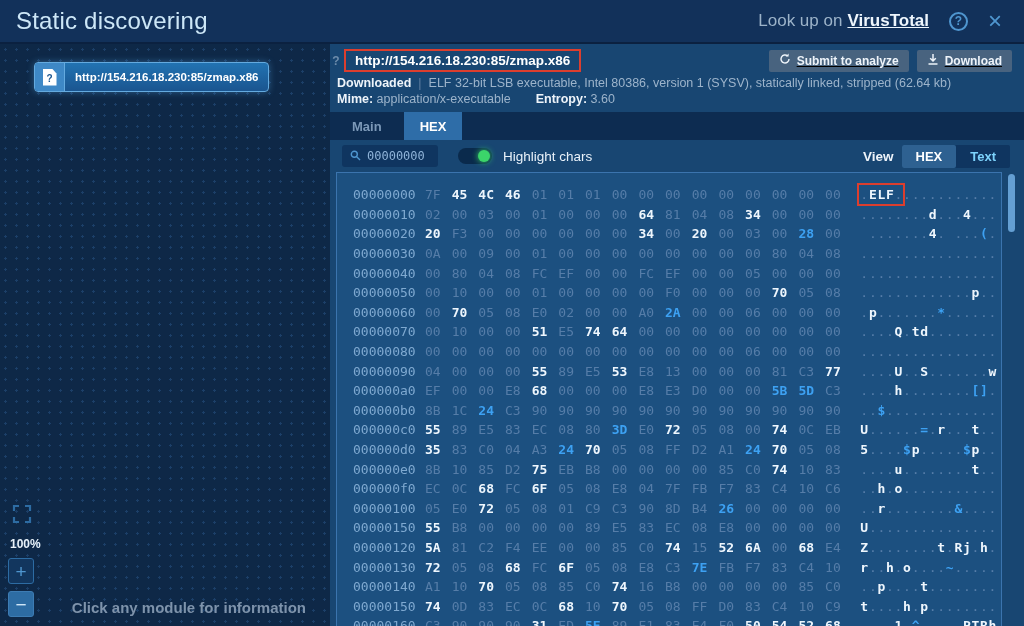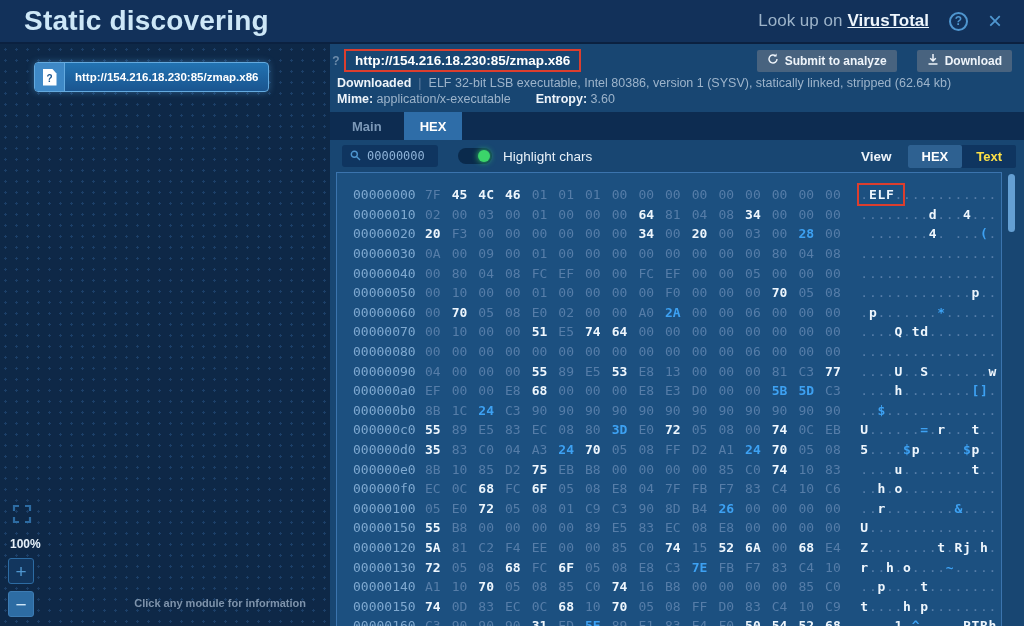--- a/index.html
+++ b/index.html
@@ -2,21 +2,21 @@
 <html><head>
 <meta charset="utf-8">
 <style>
   * { box-sizing: border-box; }
   body { margin:0; background:#0b1f3a; font-family:"Liberation Sans", sans-serif; }
   .app { position:relative; width:1024px; height:626px; overflow:hidden; background:#184672; }
 
   
   .header { position:absolute; top:0; left:0; width:1024px; height:44px; background:#12315a;
             border-bottom:2px solid #0b2140; display:flex; align-items:center; }
-  .title { color:#cde7f7; font-size:28px; font-weight:bold; padding-left:24px; letter-spacing:.2px; }
+  .title { color:#cde7f7; font-size:24px; font-weight:normal; padding-left:16px; letter-spacing:.2px; }
   .header-right { margin-left:auto; display:flex; align-items:center; gap:20px; padding-right:22px; }
   .lookup { font-size:17px; }
   .lookup-prefix { color:#9cb3c9; margin-right:5px; }
   .lookup-link { color:#eef6fd; font-weight:bold; text-decoration:underline; cursor:pointer; }
   .help-icon { width:19px; height:19px; border:2px solid #4f96cf; border-radius:50%; color:#4f96cf;
                font-size:12px; font-weight:bold; display:flex; align-items:center; justify-content:center; cursor:pointer; }
   .close-icon { color:#4f96cf; font-size:24px; line-height:18px; cursor:pointer; }
 
   
   .sidebar { position:absolute; top:44px; left:0; width:330px; height:582px;
@@ -32,29 +32,29 @@
          display:flex; align-items:center; justify-content:center; }
   .doc-q { color:#1a5590; font-size:10px; font-weight:bold; margin-top:3px; }
   .node-label { color:#ffffff; font-weight:bold; font-size:11.5px; display:flex; align-items:center; padding:0 10px; }
 
   .fs-icon { position:absolute; left:12px; top:460px; cursor:pointer; }
   .zoom-level { position:absolute; left:10px; top:493px; color:#e8f2fa; font-weight:bold; font-size:12px; }
   .zoom-btn { position:absolute; left:8px; width:26px; height:26px; border-radius:3px; cursor:pointer;
               display:flex; align-items:center; justify-content:center; font-size:19px; line-height:19px; }
   .zoom-in  { top:514px; background:#12365e; border:1px solid #2d6ca3; color:#4f96cf; }
   .zoom-out { top:547px; background:#2d6ca3; border:1px solid #3d7cb3; color:#cfe6f7; }
-  .sidebar-hint { position:absolute; right:24px; bottom:17px; color:#7e93ab; font-weight:bold; font-size:11px; }
+  .sidebar-hint { position:absolute; right:24px; bottom:10px; color:#7e93ab; font-weight:bold; font-size:15px; }
 
   
   .content { position:absolute; left:330px; top:44px; width:694px; height:582px; background:#184672; }
 
   .url-row { position:absolute; top:5px; left:0; width:682px; display:flex; align-items:center; }
   .url-q { color:#6d8cab; font-size:12px; font-weight:bold; width:12px; text-align:center; }
   .url-box { border:2px solid #dc3e2e; padding:2px 9px; margin-left:2px; color:#ffffff; font-weight:bold; font-size:13.5px; }
-  .action-buttons { margin-left:auto; display:flex; gap:20px; }
+  .action-buttons { margin-left:auto; display:flex; gap:8px;text-decoration:underline; }
   .btn { height:22px; background:#48637f; border-radius:2px; color:#eef4fa; font-size:12px; font-weight:bold;
          display:flex; align-items:center; gap:6px; padding:0 10px; cursor:pointer; }
 
   .file-desc-row { position:absolute; top:32px; left:7px; font-size:12.5px; color:#9db4cb; }
   .label-strong { color:#eef4fa; font-weight:bold; }
   .desc-divider { color:#5d7da0; margin:0 7px; }
   .mime-row { position:absolute; top:48px; left:7px; font-size:12.5px; color:#9db4cb; }
   .mime-gap { display:inline-block; width:18px; }
 
   .tabbar { position:absolute; top:68px; left:0; width:694px; height:28px; background:#0d2c51;
@@ -64,24 +64,24 @@
   .tab.active { background:#2e6da8; color:#ffffff; margin-left:6px; }
 
   .toolbar { position:absolute; top:96px; left:0; width:694px; height:32px; display:flex; align-items:center; }
   .searchbox { margin-left:12px; width:96px; height:22px; background:#0f3560; border-radius:3px;
                display:flex; align-items:center; gap:6px; padding:0 8px; cursor:text; }
   .search-value { font-family:"DejaVu Sans Mono", monospace; font-size:12px; color:#8fb3d8; }
   .toggle { margin-left:20px; width:34px; height:16px; border-radius:8px; background:#0a2a4c; position:relative; cursor:pointer; }
   .toggle-knob { position:absolute; right:2px; top:2px; width:12px; height:12px; border-radius:50%;
                  background:#3bd46a; box-shadow:0 0 6px #3bd46a; }
   .toggle-label { margin-left:11px; color:#e9f2fa; font-size:13.5px; }
-  .view-group { margin-left:auto; display:flex; align-items:center; gap:16px; padding-right:8px; }
+  .view-group { margin-left:auto; display:flex; align-items:center; gap:8px; padding-right:14px; }
   .view-label { color:#eef4fa; font-weight:bold; font-size:13.5px; }
   .seg { display:flex; background:#0f3560; border-radius:2px; }
-  .seg-opt { padding:4px 14px; font-size:13px; font-weight:bold; color:#fde047; border-radius:2px; cursor:pointer; }
+  .seg-opt { padding:4px 14px; font-size:13px; font-weight:bold; color:#7dd3fc; border-radius:2px; cursor:pointer; }
   .seg-opt.active { background:#2e6191; color:#ffffff; }
 
   
   .hex-panel { position:absolute; top:128px; left:6px; width:666px; height:470px;
                background:#1c5080; border:1px solid #3b74ae; padding-top:12px; overflow:hidden; }
   .hex-row { height:19.6px; display:flex; align-items:center;
              font-family:"DejaVu Sans Mono", monospace; font-size:13px; }
   .hx-offset { width:72px; margin-left:16px; color:#7fa9d0; }
   .hx-bytes { width:427px; white-space:nowrap; }
   .hx-b { display:inline-block; width:26.68px; }

